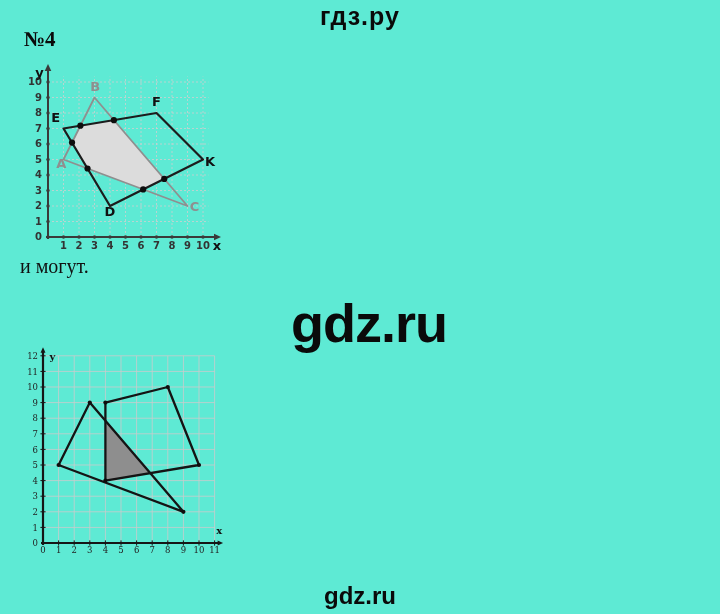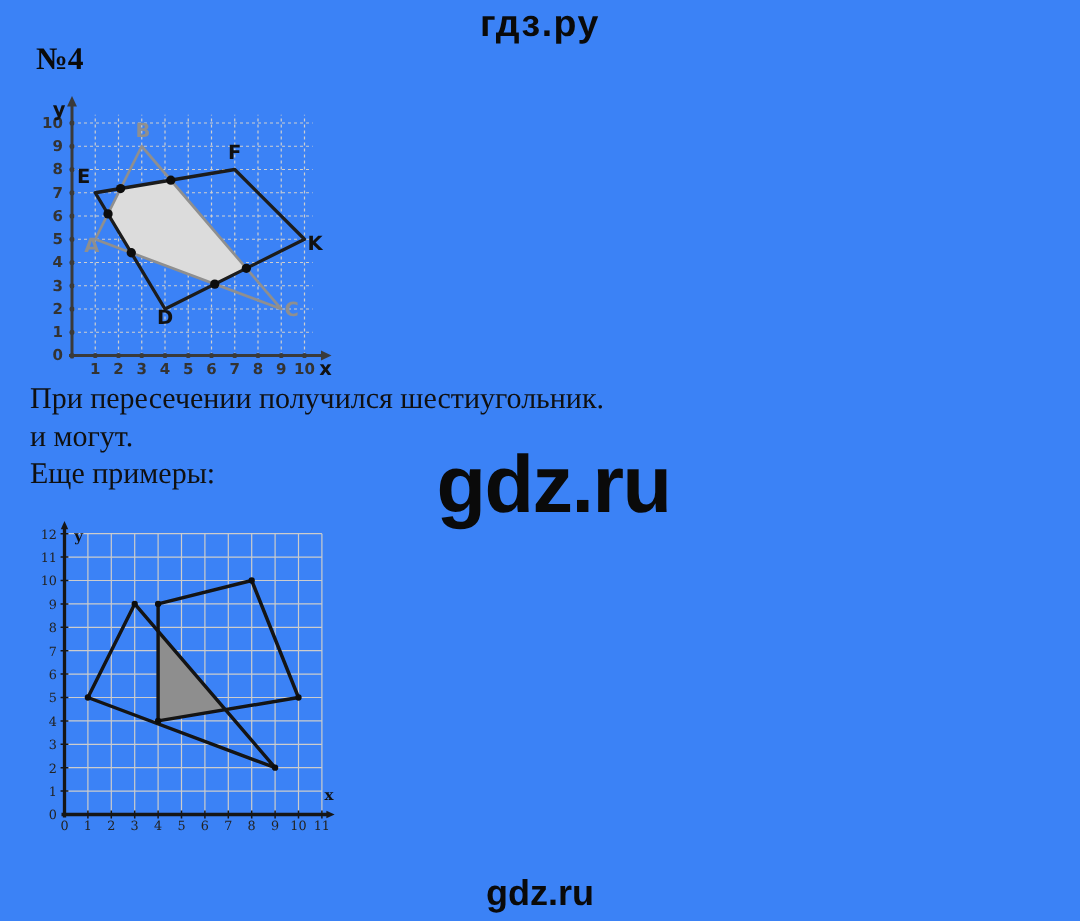--- a/index.html
+++ b/index.html
@@ -1,16 +1,16 @@
 <!DOCTYPE html>
 <html><head>
 <meta charset="utf-8">
 <style>
   html,body{margin:0;padding:0;background:#ffffff;}
-  #page{position:relative;width:720px;height:614px;background:#3b82f6;overflow:hidden;
+  #page{position:relative;width:720px;height:614px;background:#5eead4;overflow:hidden;
         font-family:"Liberation Serif",serif;color:#111;}
   .site-header{position:absolute;top:2px;left:0;width:720px;text-align:center;
         font-family:"Liberation Sans",sans-serif;font-weight:700;font-size:25px;
         letter-spacing:1px;color:#0a0a0a;}
   .problem-number{position:absolute;top:27px;left:24px;font-weight:700;font-size:21px;color:#0a0a0a;}
   .chart{position:absolute;}
   #chart1{left:26px;top:50px;}
   #chart2{left:28px;top:345px;}
   .answer-text{position:absolute;left:20px;top:254px;width:700px;
         font-size:20px;line-height:25px;color:#101010;white-space:nowrap;}
@@ -110,23 +110,21 @@
       <text x="168.475" y="160.65" text-anchor="middle" fill="#8f8f8f" font-size="13" font-weight="700" font-family="&quot;DejaVu Sans&quot;, sans-serif">C</text>
       <text x="29.75" y="72.3" text-anchor="middle" fill="#111111" font-size="13" font-weight="700" font-family="&quot;DejaVu Sans&quot;, sans-serif">E</text>
       <text x="130.5" y="56.025000000000006" text-anchor="middle" fill="#111111" font-size="13" font-weight="700" font-family="&quot;DejaVu Sans&quot;, sans-serif">F</text>
       <text x="183.975" y="116.47500000000001" text-anchor="middle" fill="#111111" font-size="13" font-weight="700" font-family="&quot;DejaVu Sans&quot;, sans-serif">K</text>
       <text x="84" y="166.075" text-anchor="middle" fill="#111111" font-size="13" font-weight="700" font-family="&quot;DejaVu Sans&quot;, sans-serif">D</text>
       <text x="13.475" y="27.349999999999994" text-anchor="middle" fill="#111111" font-size="13" font-weight="700" font-family="&quot;DejaVu Sans&quot;, sans-serif">y</text>
       <text x="190.95000000000002" y="200.175" text-anchor="middle" fill="#111111" font-size="13" font-weight="700" font-family="&quot;DejaVu Sans&quot;, sans-serif">x</text>
     </svg>
 
   <div class="answer-text">
-    <div>При пересечении получился шестиугольник.</div>
     <div>и могут.</div>
-    <div>Еще примеры:</div>
   </div>
 
   <div class="watermark">gdz.ru</div>
 
   <svg id="chart2" class="chart" width="212" height="218">
       <line x1="30.6" y1="198" x2="30.6" y2="10.800000000000011" stroke="#cccccc" stroke-width="0.8"></line>
       <line x1="46.2" y1="198" x2="46.2" y2="10.800000000000011" stroke="#cccccc" stroke-width="0.8"></line>
       <line x1="61.8" y1="198" x2="61.8" y2="10.800000000000011" stroke="#cccccc" stroke-width="0.8"></line>
       <line x1="77.4" y1="198" x2="77.4" y2="10.800000000000011" stroke="#cccccc" stroke-width="0.8"></line>
       <line x1="93" y1="198" x2="93" y2="10.800000000000011" stroke="#cccccc" stroke-width="0.8"></line>

